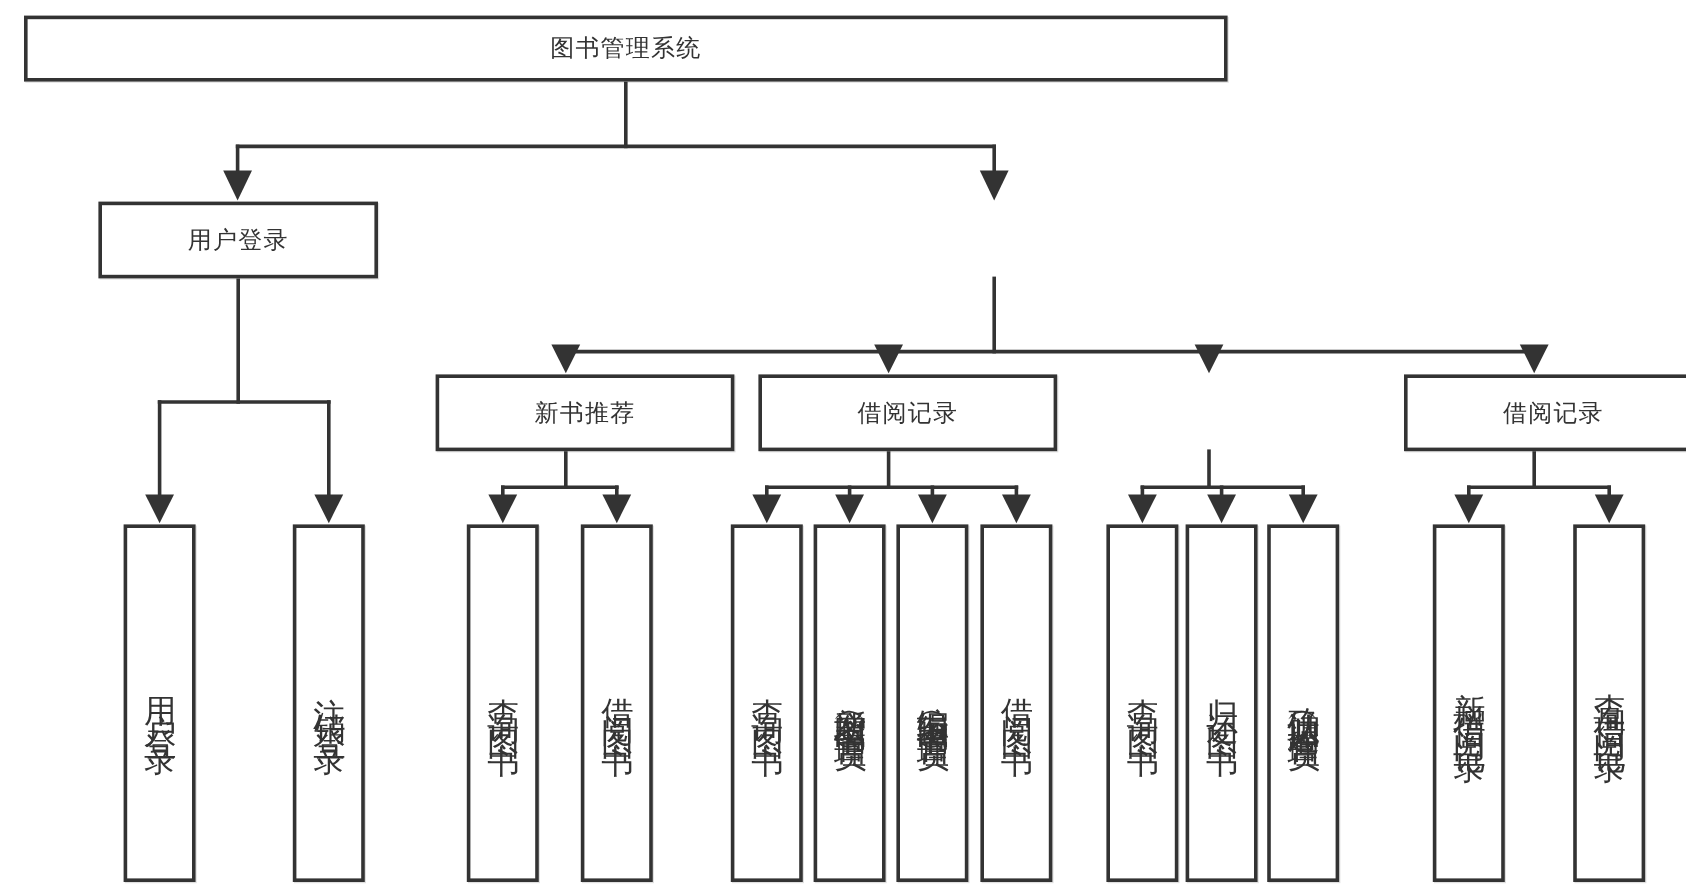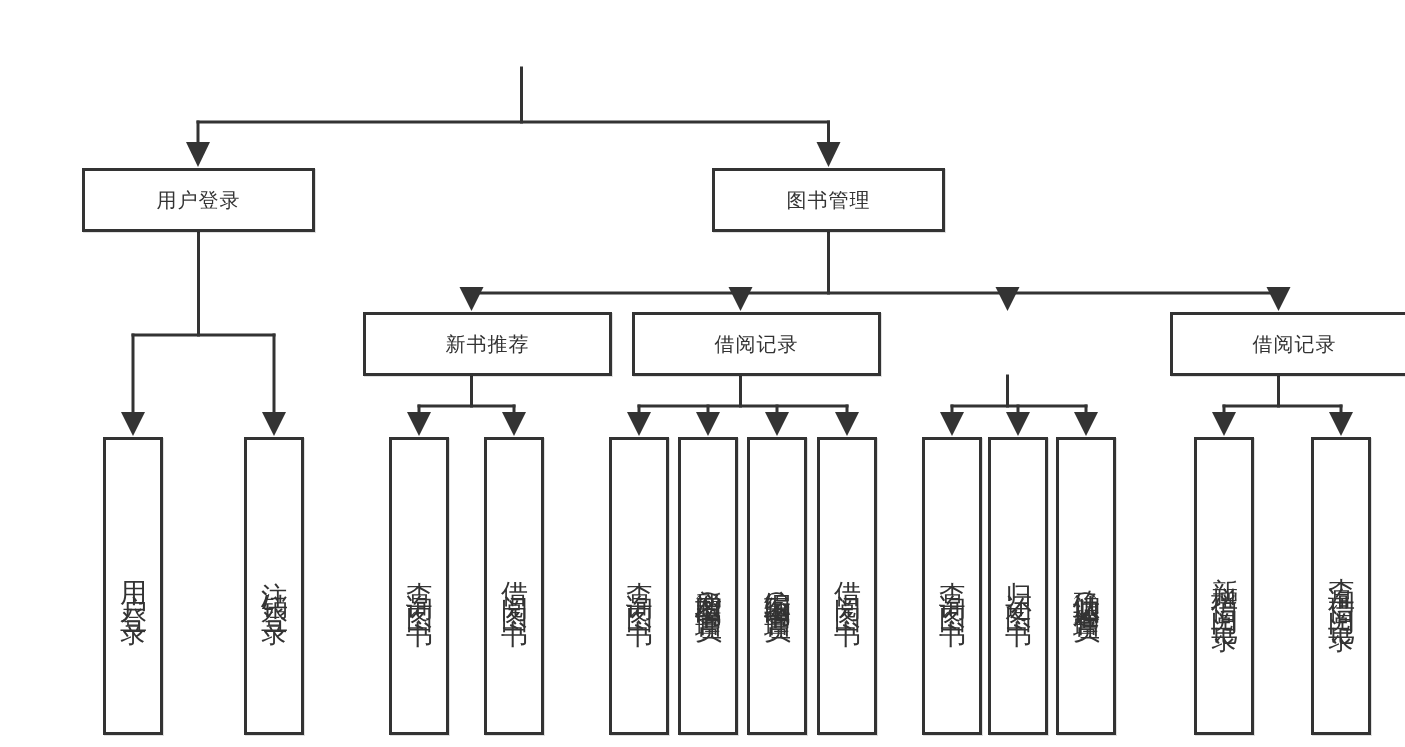--- a/index.html
+++ b/index.html
@@ -102,26 +102,26 @@
       <polygon points="765,412 789,412 777,436"></polygon>
       <polygon points="835,412 859,412 847,436"></polygon>
       <polygon points="940,412 964,412 952,436"></polygon>
       <polygon points="1006,412 1030,412 1018,436"></polygon>
       <polygon points="1074,412 1098,412 1086,436"></polygon>
       <polygon points="1212,412 1236,412 1224,436"></polygon>
       <polygon points="1329,412 1353,412 1341,436"></polygon>
     </g>
   </svg>
 
+  <div class="box root">
+    <span class="hlabel">图书管理系统</span>
+  </div>
 
   <div class="box l2 pos-login">
     <span class="hlabel">用户登录</span>
-  </div>
-  <div class="box l2 pos-mgmt">
-    <span class="hlabel">图书管理</span>
   </div>
 
   <div class="box mid m1">
     <span class="hlabel">新书推荐</span>
   </div>
   <div class="box mid m2">
     <span class="hlabel">借阅记录</span>
   </div>
   <div class="box mid m4">
     <span class="hlabel">借阅记录</span>

